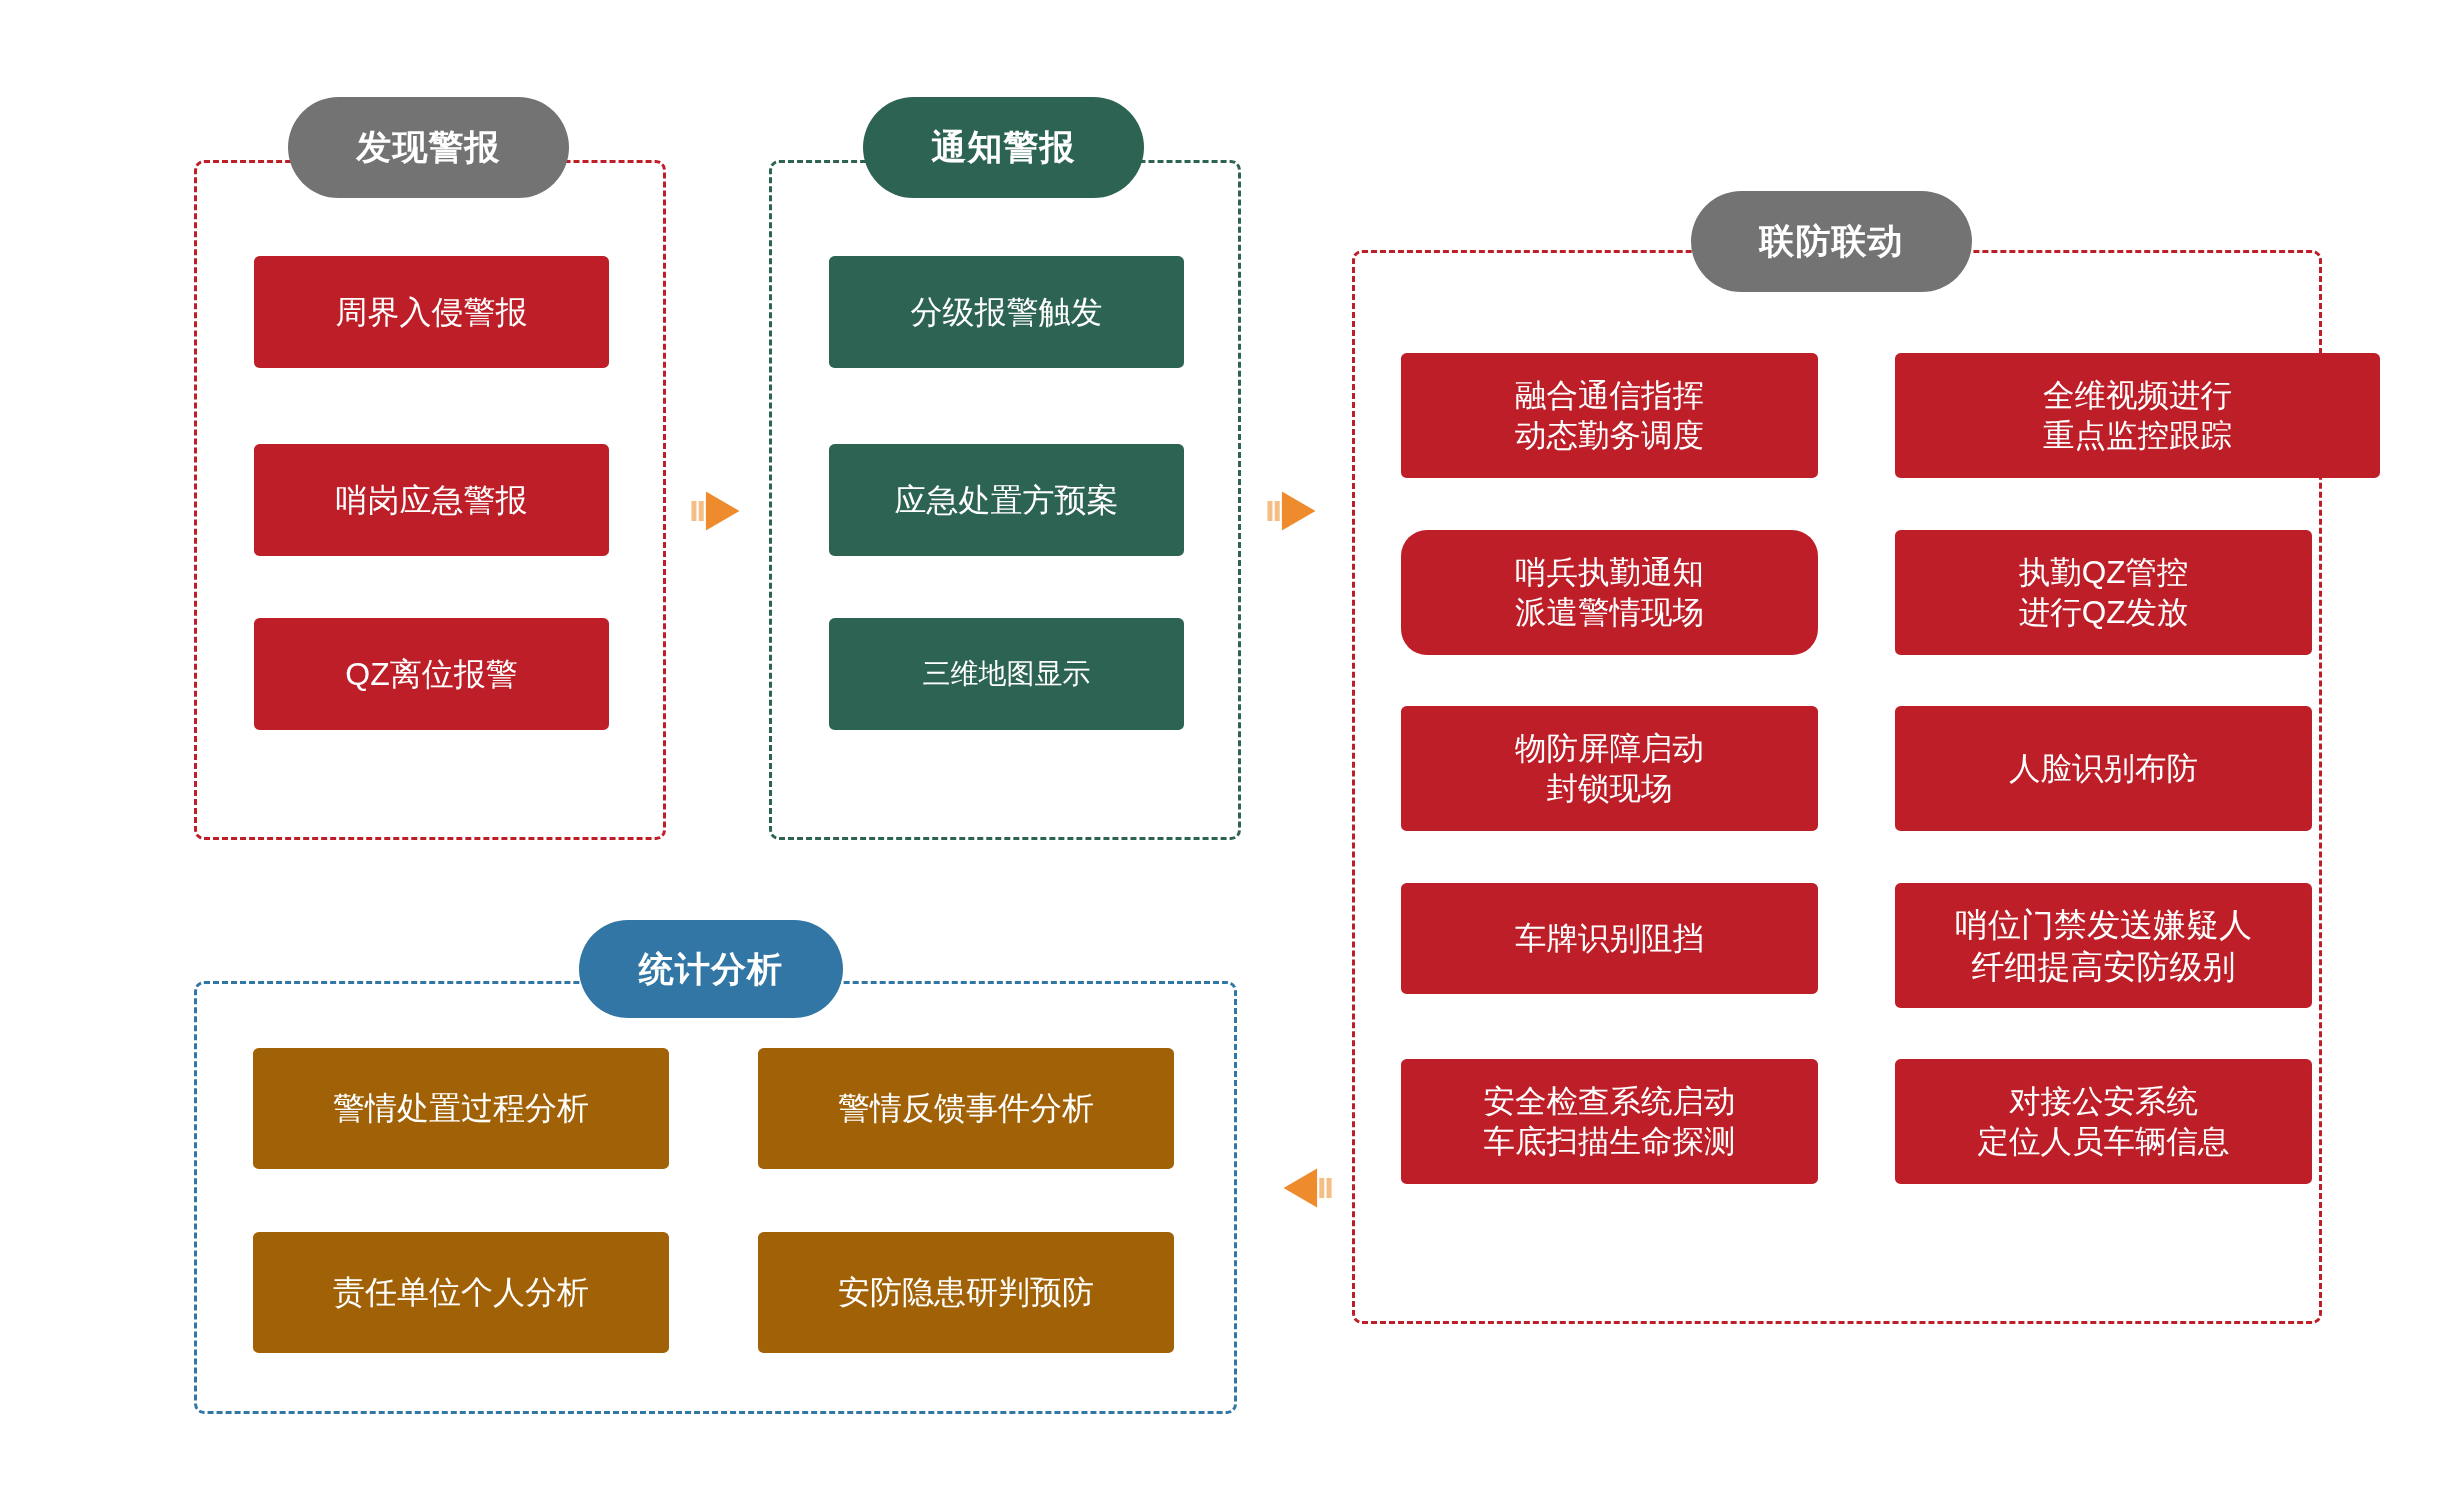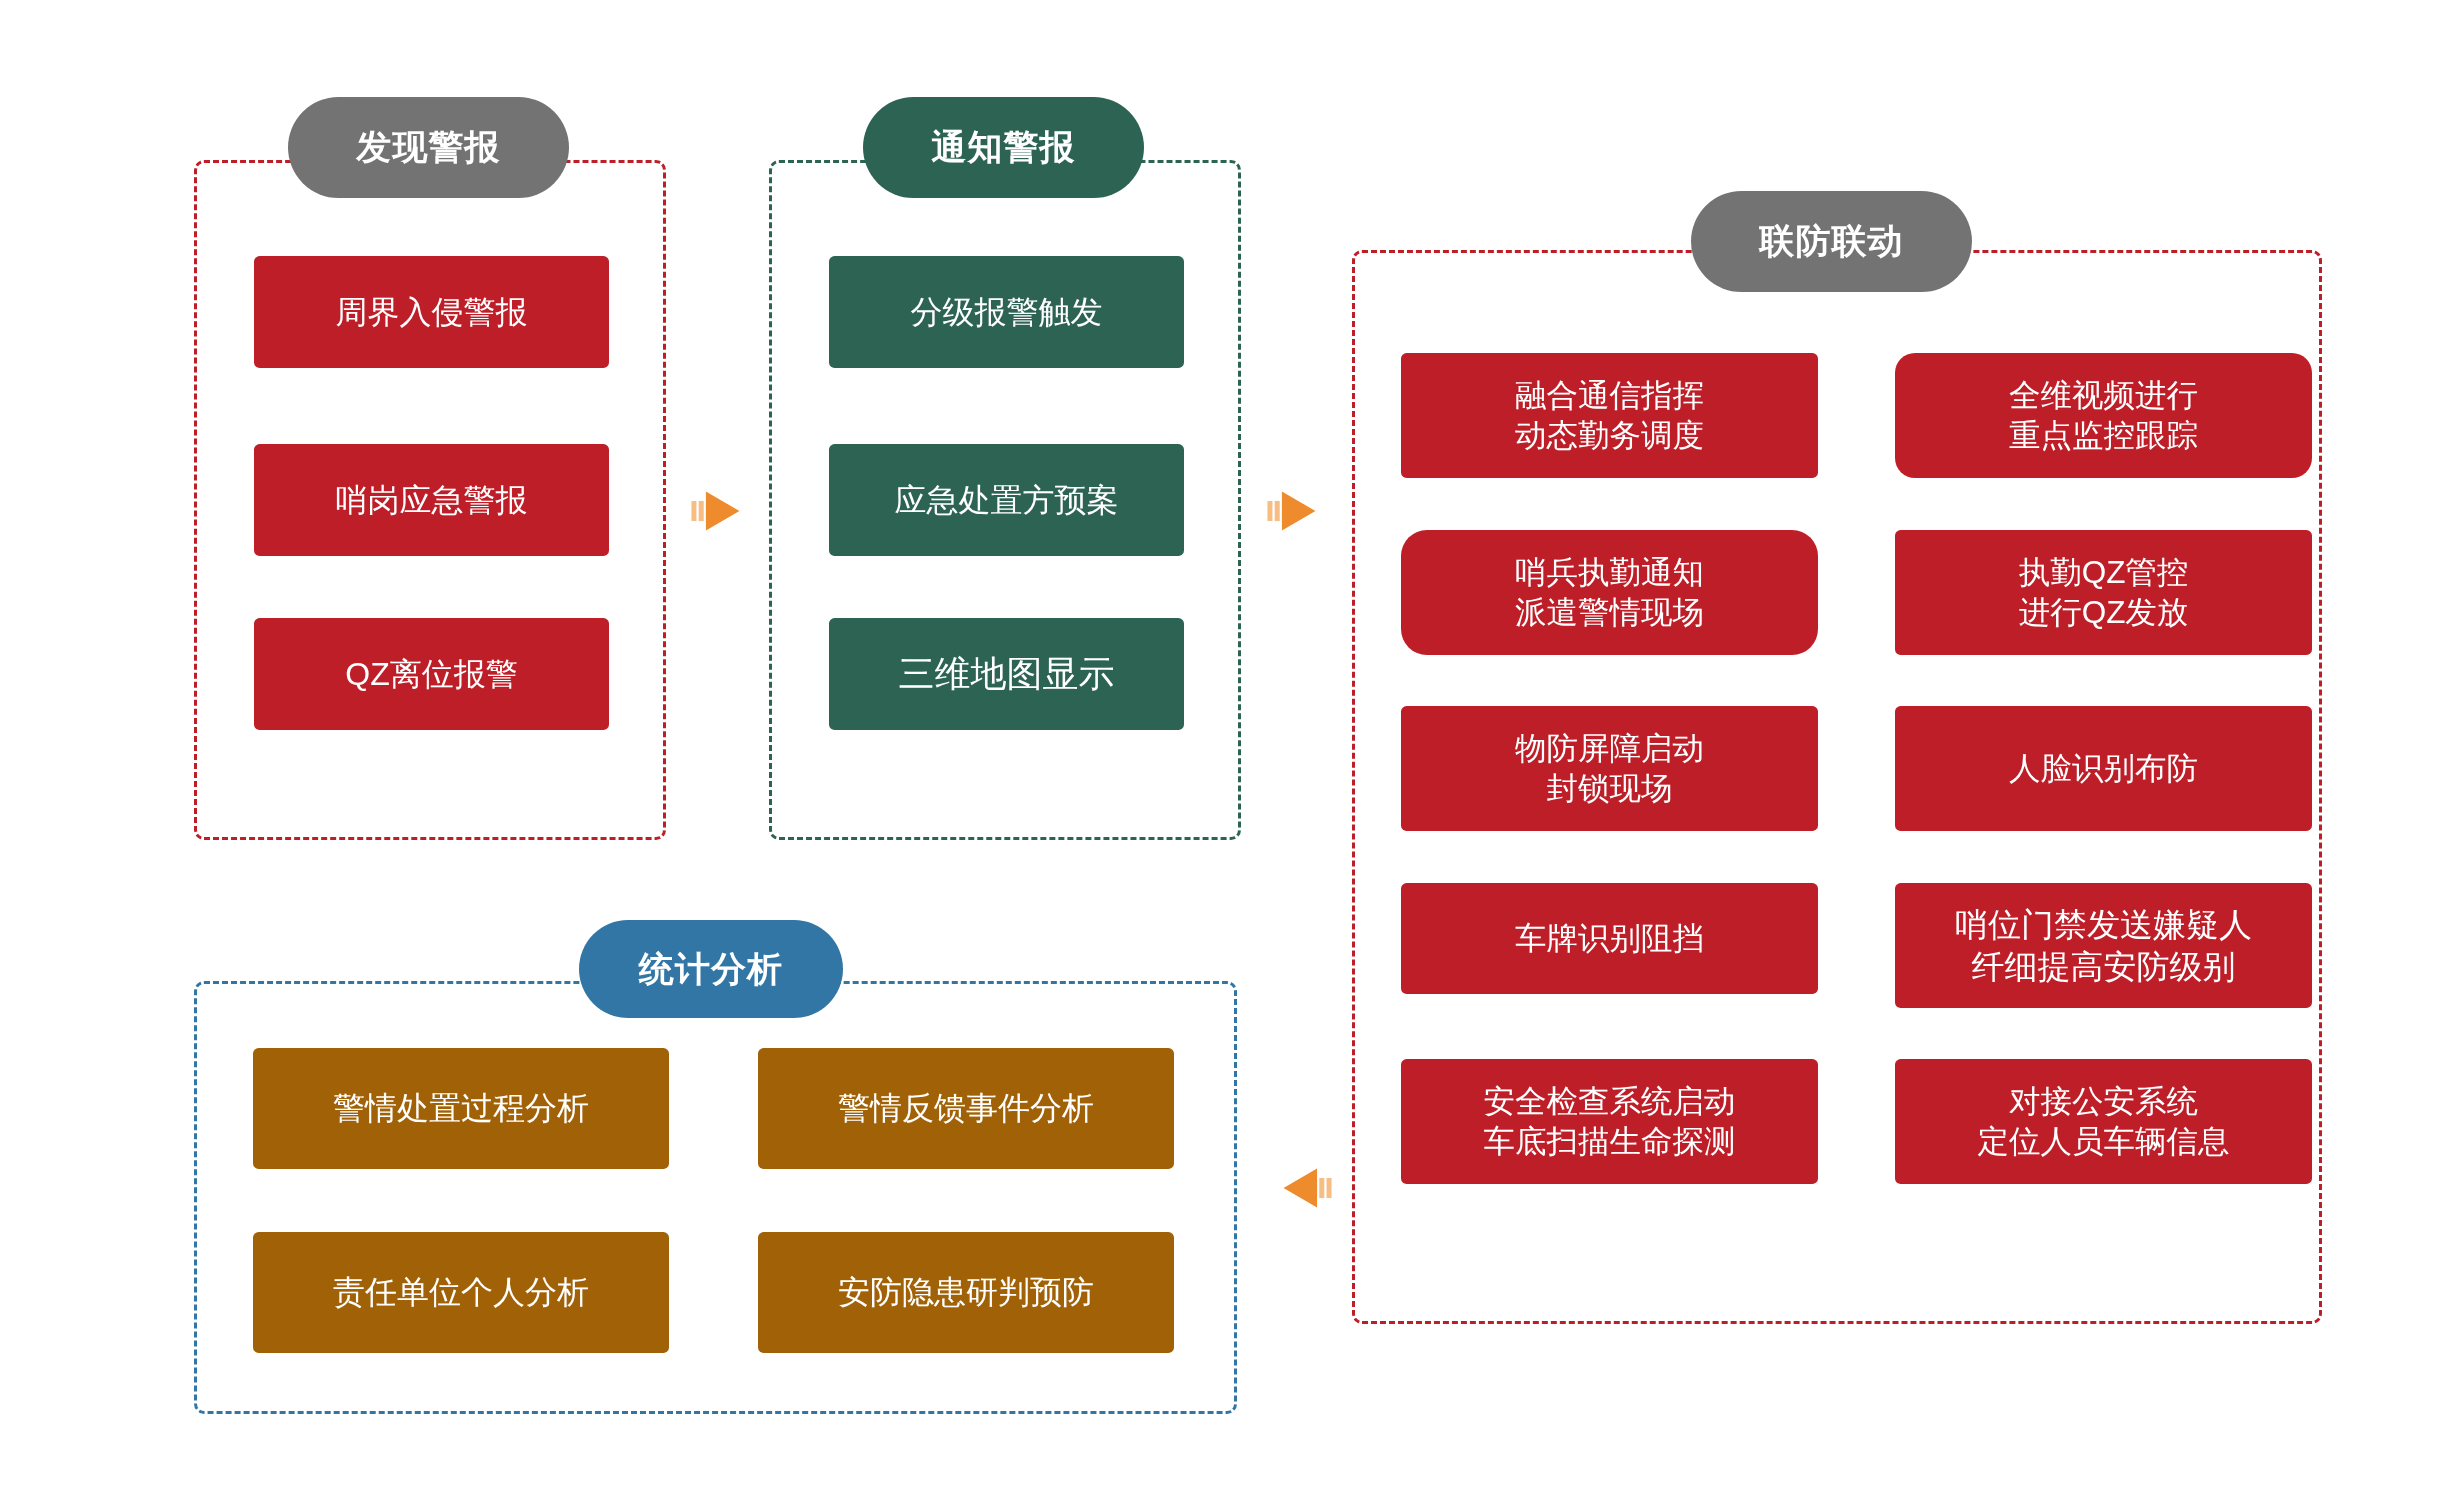--- a/index.html
+++ b/index.html
@@ -96,21 +96,21 @@
       <rect x="28" y="25" width="14" height="36" fill="#EE8B2D"></rect>
     </svg>
   </div>
 
   <div class="panel green" style="left:769px; top:160px; width:472px; height:680px;"></div>
 
   <div class="pill green" style="left:863px; top:97px; width:281px; height:101px; font-size:35px;">通知警报</div>
 
   <div class="card green" style="left:829px; top:256px; width:355px; height:112px; font-size:32px;">分级报警触发</div>
   <div class="card green" style="left:829px; top:444px; width:355px; height:112px; font-size:32px;">应急处置方预案</div>
-  <div class="card green" style="left:829px; top:618px; width:355px; height:112px; font-size:36px;">三维地图显示</div>
+  <div class="card green" style="left:829px; top:618px; width:355px; height:112px; font-size:28px;">三维地图显示</div>
 
   <div class="arrow" style="left:1266px; top:487px;">
     <svg viewBox="0 0 92 86" xmlns="http://www.w3.org/2000/svg">
       <rect x="2" y="25" width="9" height="36" fill="#F6BE85"></rect>
       <rect x="15" y="25" width="9" height="36" fill="#F6BE85"></rect>
       <path d="M28 25 L28 8 L88 43 L28 78 L28 61 Z" fill="#EE8B2D"></path>
       <rect x="28" y="25" width="14" height="36" fill="#EE8B2D"></rect>
     </svg>
   </div>
 
@@ -121,21 +121,21 @@
   <div class="card red" style="left:1401px; top:353px; width:417px; height:125px; font-size:31.5px;">融合通信指挥
 动态勤务调度</div>
   <div class="card red" style="left:1401px; top:530px; width:417px; height:125px; font-size:31.5px;border-radius:26px;">哨兵执勤通知
 派遣警情现场</div>
   <div class="card red" style="left:1401px; top:706px; width:417px; height:125px; font-size:31.5px;">物防屏障启动
 封锁现场</div>
   <div class="card red" style="left:1401px; top:883px; width:417px; height:111px; font-size:31.5px;">车牌识别阻挡</div>
   <div class="card red" style="left:1401px; top:1059px; width:417px; height:125px; font-size:31.5px;">安全检查系统启动
 车底扫描生命探测</div>
 
-  <div class="card red" style="left:1895px; top:353px; width:417px; height:125px; font-size:31.5px;border-radius:20px;">全维视频进行
+  <div class="card red" style="left:1895px; top:353px; width:485px; height:125px; font-size:31.5px;">全维视频进行
 重点监控跟踪</div>
   <div class="card red" style="left:1895px; top:530px; width:417px; height:125px; font-size:31.5px;">执勤QZ管控
 进行QZ发放</div>
   <div class="card red" style="left:1895px; top:706px; width:417px; height:125px; font-size:31.5px;">人脸识别布防</div>
   <div class="card red" style="left:1895px; top:883px; width:417px; height:125px; font-size:33px;">哨位门禁发送嫌疑人
 纤细提高安防级别</div>
   <div class="card red" style="left:1895px; top:1059px; width:417px; height:125px; font-size:31.5px;">对接公安系统
 定位人员车辆信息</div>
 
   <div class="arrow" style="left:1281px; top:1164px;">

